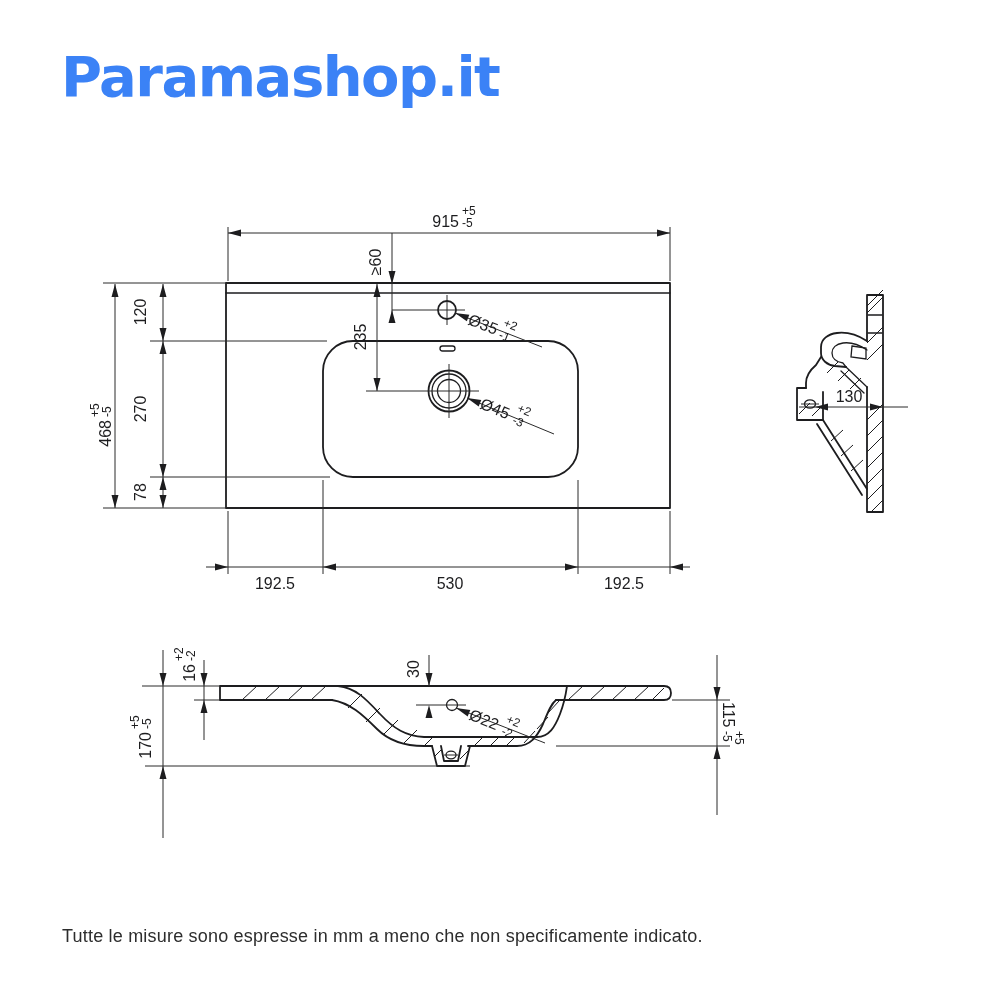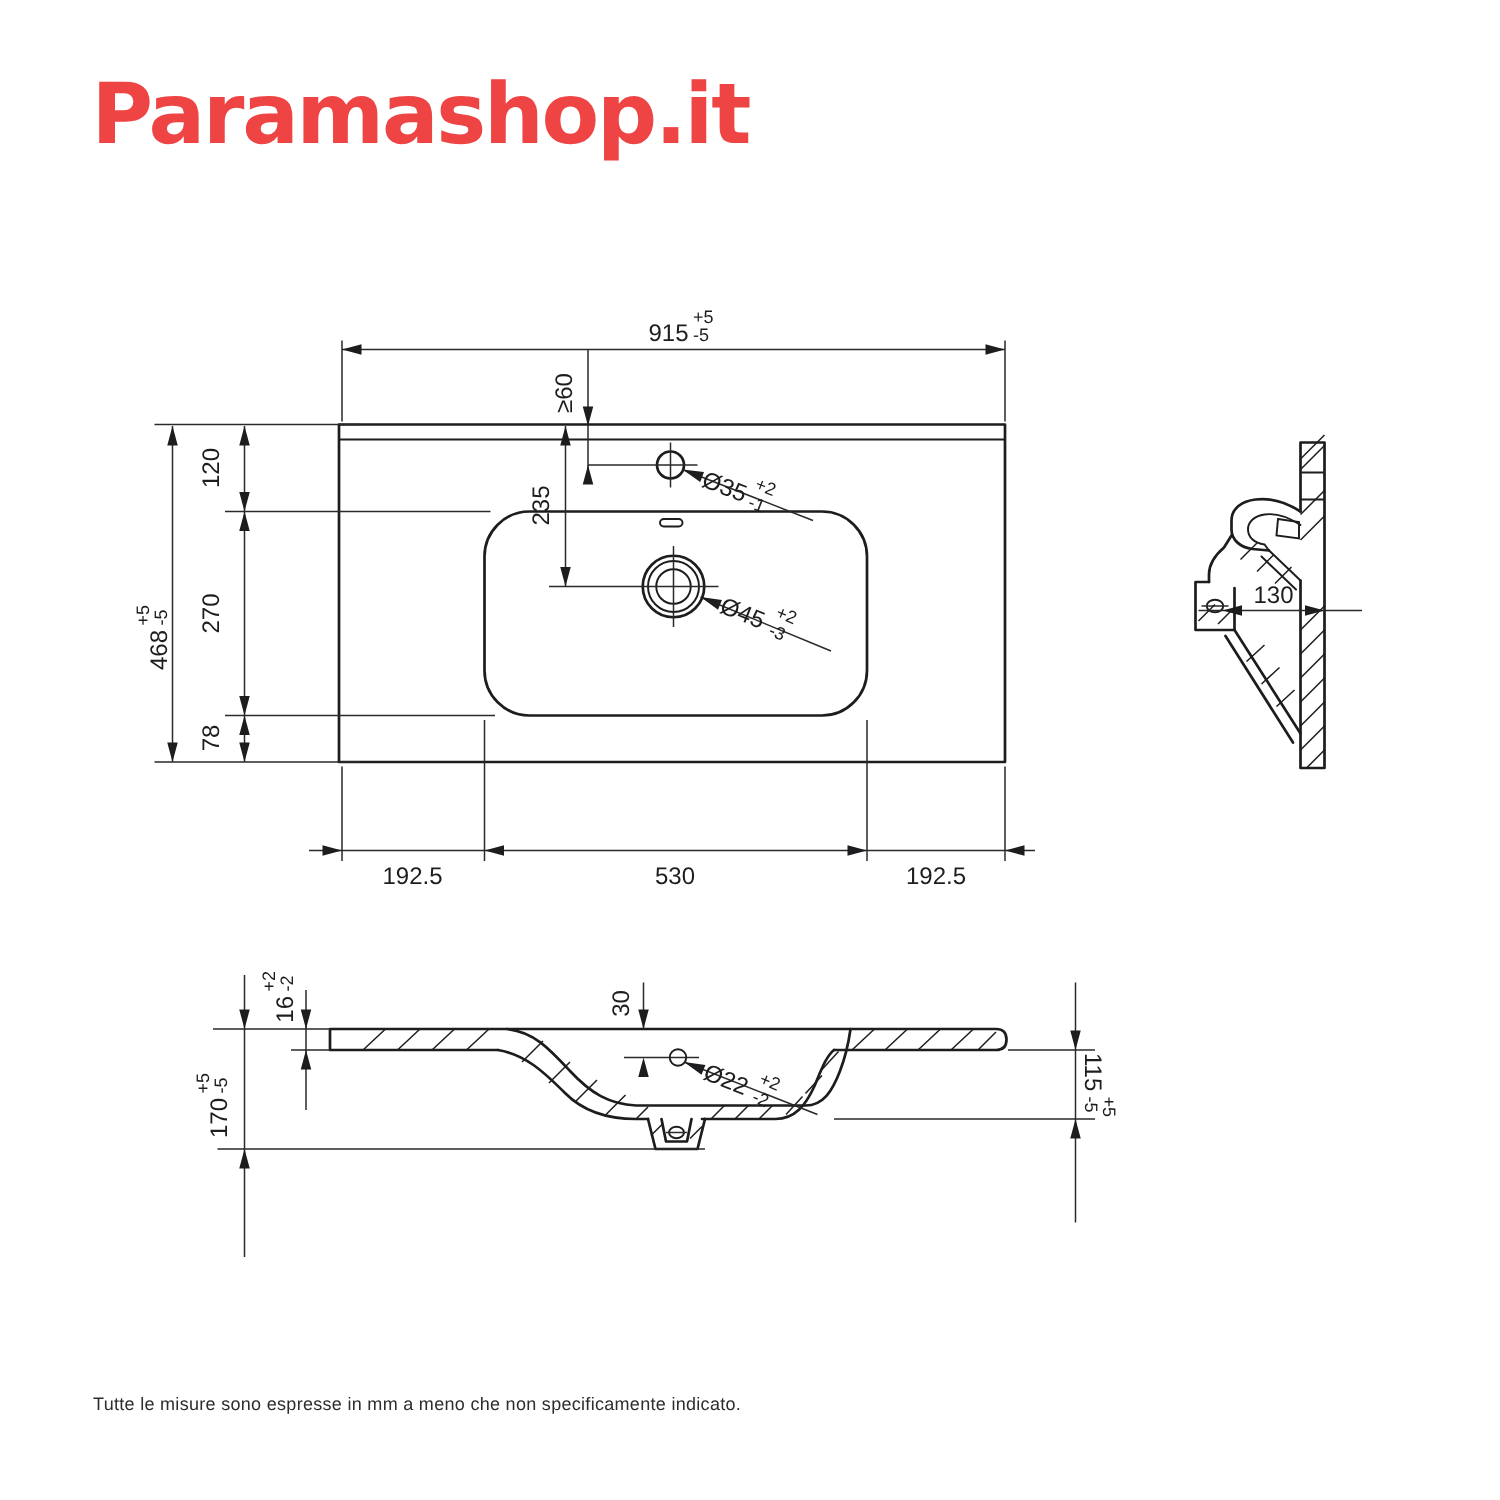--- a/index.html
+++ b/index.html
@@ -1,23 +1,23 @@
 <!DOCTYPE html>
 <html><head>
 <meta charset="utf-8">
 <style>
   html,body{margin:0;padding:0;background:#ffffff;}
   body{width:1000px;height:1000px;position:relative;overflow:hidden;
        font-family:"Liberation Sans",sans-serif;}
   .logo{position:absolute;left:61px;top:44px;
         font-family:"DejaVu Sans",sans-serif;font-weight:700;
-        font-size:56px;color:#ef4444;letter-spacing:-1.5px;}
+        font-size:56px;color:#3b82f6;letter-spacing:-1.5px;}
   .drawing{position:absolute;left:0;top:0;width:1000px;height:1000px;}
   .footer{position:absolute;left:62px;top:922px;color:#2d2d2d;
-          font-size:12px;line-height:28px;letter-spacing:0.2px;}
+          font-size:18px;line-height:28px;letter-spacing:0.2px;}
   .footer p{margin:0;}
   
   .obj{stroke:#1d1d1f;stroke-width:1.8;fill:none;stroke-linecap:round;stroke-linejoin:round;}
   .obj2{stroke:#1d1d1f;stroke-width:1.3;fill:none;stroke-linecap:round;}
   .hatch{stroke:#1d1d1f;stroke-width:1;fill:none;}
   .dim{stroke:#2a2a2a;stroke-width:1;fill:none;}
   .arr{fill:#1d1d1f;stroke:none;}
   text{fill:#1d1d1f;font-family:"Liberation Sans",sans-serif;}
   .num{font-size:16px;}
   .tol{font-size:12px;}

